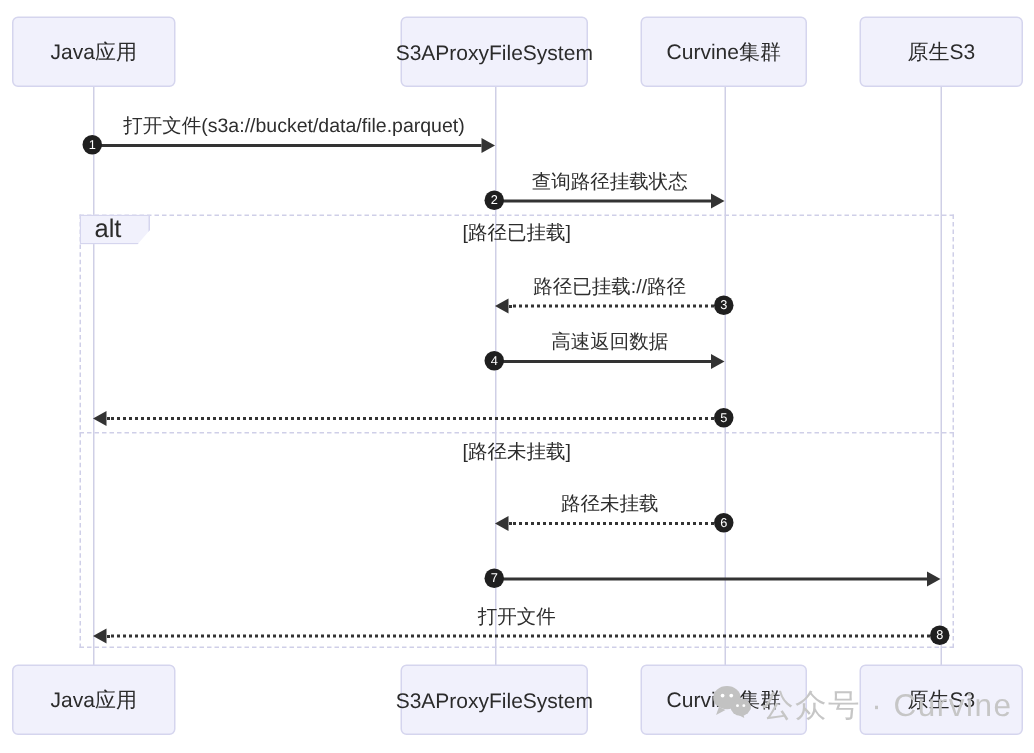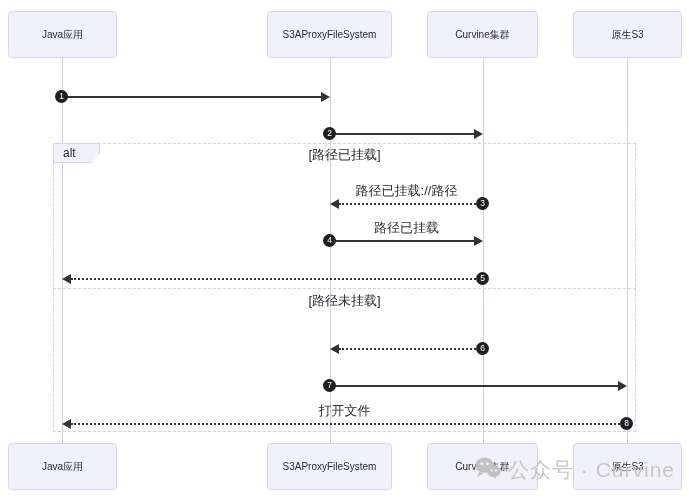--- a/index.html
+++ b/index.html
@@ -24,41 +24,41 @@
   }
   .actor {
     position: absolute;
     height: 47px;
     background: #f1f1fc;
     border: 1px solid #d5d5ee;
     border-radius: 4px;
     display: flex;
     align-items: center;
     justify-content: center;
-    font-size: 10px;
+    font-size: 14px;
     color: #2b2b2b;
   }
   .alt-frame {
     position: absolute;
     left: 53px;
     top: 143px;
     width: 583px;
     height: 289px;
     border: 1px dashed #cfcfe8;
   }
   .alt-tab {
     position: absolute;
     left: 53px;
     top: 143px;
     width: 47px;
     height: 20px;
     background: #f1f1fc;
     border: 1px solid #d5d5ee;
     clip-path: polygon(0 0, 100% 0, 100% 52%, 82% 100%, 0 100%);
-    font-size: 12px;
+    font-size: 17px;
     color: #2b2b2b;
     display: flex;
     align-items: center;
     padding-left: 9px;
     line-height: 18px;
   }
   .alt-divider {
     position: absolute;
     left: 53px;
     top: 288px;
@@ -147,42 +147,45 @@
   <div class="actor" style="left:573px;top:11px; width:109px">
       <span>原生S3</span>
     </div>
 
   <div class="alt-frame"></div>
   <div class="alt-divider"></div>
   <div class="alt-tab">alt</div>
   <div class="alt-cond" style="top:146px">[路径已挂载]</div>
   <div class="alt-cond" style="top:292px">[路径未挂载]</div>
 
+  <div class="msg-label" style="left:62px; top:75px; width:268px">打开文件(s3a://bucket/data/file.parquet)</div>
   <div class="msg-line solid" style="left:62px; top:96px; width:259px"></div>
   <div class="arrowhead right" style="left:321px; top:92px"></div>
   <div class="num-badge" style="left:55px; top:90px">1</div>
 
+  <div class="msg-label" style="left:330px; top:112px; width:153px">查询路径挂载状态</div>
   <div class="msg-line solid" style="left:330px; top:133px; width:144px"></div>
   <div class="arrowhead right" style="left:474px; top:129px"></div>
   <div class="num-badge" style="left:323px; top:127px">2</div>
 
   <div class="msg-label" style="left:330px; top:182px; width:153px">路径已挂载://路径</div>
   <div class="msg-line dashed" style="left:339px; top:203px; width:144px"></div>
   <div class="arrowhead left" style="left:330px; top:199px"></div>
   <div class="num-badge" style="left:476px; top:197px">3</div>
 
-  <div class="msg-label" style="left:330px; top:219px; width:153px">路径已挂载</div>
+  <div class="msg-label" style="left:330px; top:219px; width:153px">高速返回数据</div>
   <div class="msg-line solid" style="left:330px; top:240px; width:144px"></div>
   <div class="arrowhead right" style="left:474px; top:236px"></div>
   <div class="num-badge" style="left:323px; top:234px">4</div>
 
   <div class="msg-line dashed" style="left:71px; top:278px; width:412px"></div>
   <div class="arrowhead left" style="left:62px; top:274px"></div>
   <div class="num-badge" style="left:476px; top:272px">5</div>
 
+  <div class="msg-label" style="left:330px; top:327px; width:153px">路径未挂载</div>
   <div class="msg-line dashed" style="left:339px; top:348px; width:144px"></div>
   <div class="arrowhead left" style="left:330px; top:344px"></div>
   <div class="num-badge" style="left:476px; top:342px">6</div>
 
   <div class="msg-line solid" style="left:330px; top:385px; width:288px"></div>
   <div class="arrowhead right" style="left:618px; top:381px"></div>
   <div class="num-badge" style="left:323px; top:379px">7</div>
 
   <div class="msg-label" style="left:62px; top:402px; width:565px">打开文件</div>
   <div class="msg-line dashed" style="left:71px; top:423px; width:556px"></div>

